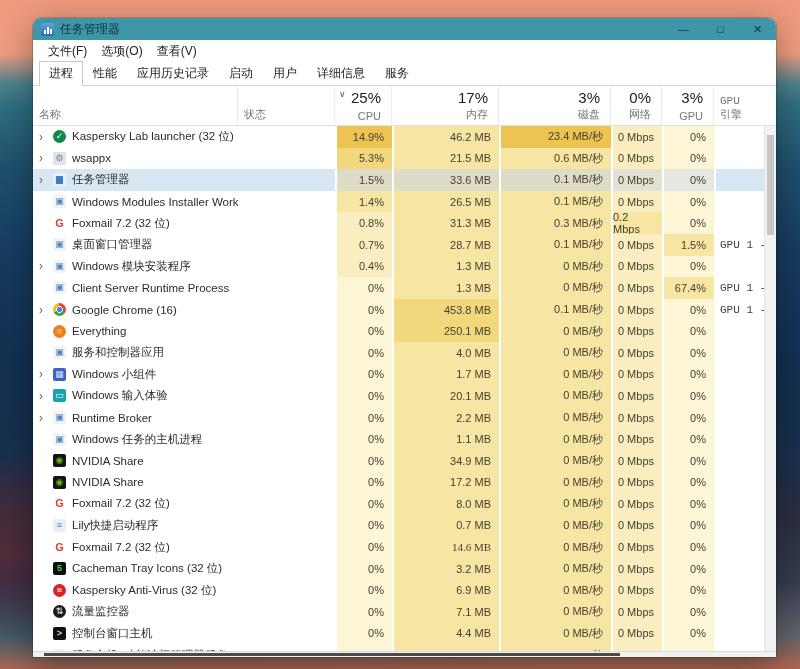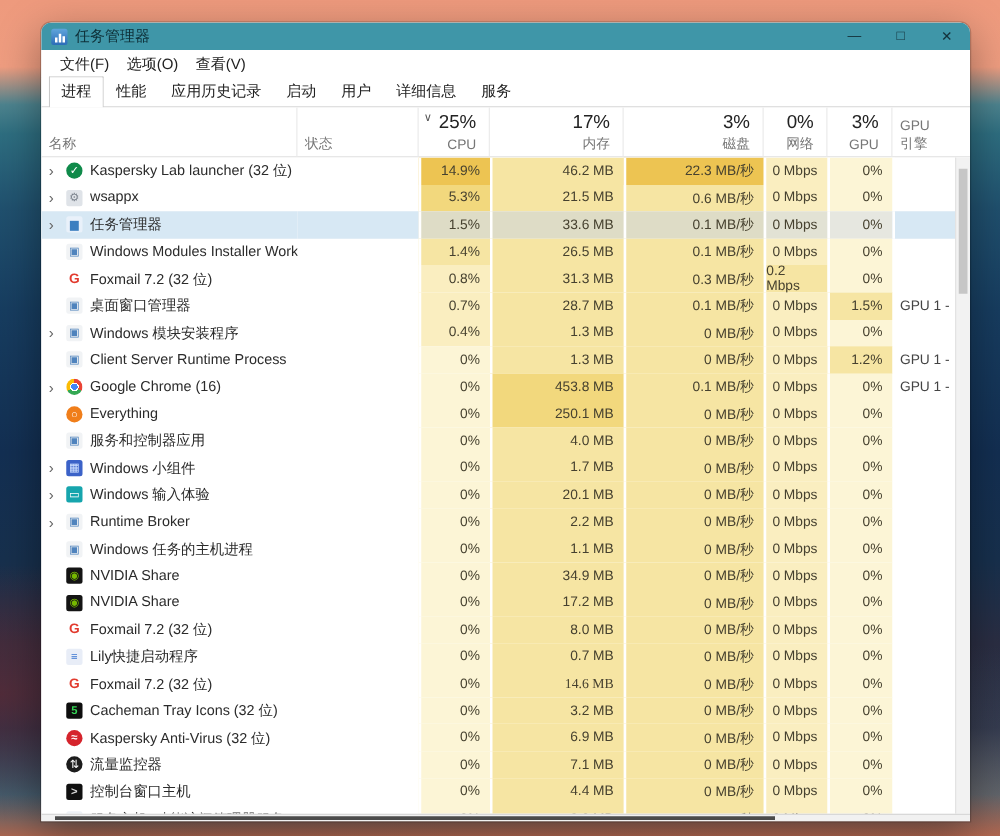--- a/index.html
+++ b/index.html
@@ -49,21 +49,21 @@
   .hcell { border-right:1px solid #ececec; display:flex; flex-direction:column;
     justify-content:flex-end; padding:3px 10px 3px 6px; position:relative; }
   .hcell .htotal { font-size:15px; color:#222; text-align:right; position:absolute; top:3px; right:10px; }
   .hcell .hlabel { font-size:11px; color:#767676; }
   .hcell.num { align-items:flex-end; }
   .sort-glyph { position:absolute; top:3px; left:4px; font-size:9px; color:#555; }
 
   
   .c-name{width:205px;} .c-status{width:97px;} .c-cpu{width:57px;}
   .c-mem{width:107px;} .c-disk{width:112px;} .c-net{width:51px;}
-  .c-gpu{width:52px;} .c-eng{width:50px;}
+  .c-gpu{width:52px;} .c-eng{width:50px;font-family:Liberation Mono, monospace;}
 
   
   .list { height:525px; overflow:hidden; position:relative; background:#fff; }
   .row { display:flex; height:21.6px; align-items:stretch; font-size:11px; color:#46412f; }
   .cell { display:flex; align-items:center; }
   .name-cell { padding-left:6px; color:#2b2b2b; font-size:11.5px; overflow:hidden; white-space:nowrap; }
   .expander { width:14px; font-size:12px; color:#666; flex:0 0 14px; text-align:left; }
   .expander.hidden { visibility:hidden; }
   .proc-icon { width:13px; height:13px; flex:0 0 13px; margin-right:6px; border-radius:2px;
     display:flex; align-items:center; justify-content:center; font-size:9px; line-height:1; }
@@ -156,21 +156,21 @@
     <div class="list">
         <div class="row">
     <div class="cell name-cell c-name">
       <span class="expander">›</span>
       <span class="proc-icon circle" style="background: rgb(15, 138, 74); color: rgb(255, 255, 255);">✓</span>
       <span class="proc-label">Kaspersky Lab launcher (32 位)</span>
     </div>
     <div class="cell status-cell c-status"></div>
     <div class="cell num-cell c-cpu" style="background: rgb(237, 196, 82);">14.9%</div>
     <div class="cell num-cell c-mem" style="background: rgb(246, 229, 163);">46.2 MB</div>
-    <div class="cell num-cell c-disk" style="background: rgb(237, 196, 82);">22.3 MB/秒</div>
+    <div class="cell num-cell c-disk" style="background: rgb(237, 196, 82);">23.4 MB/秒</div>
     <div class="cell num-cell c-net" style="background: rgb(250, 238, 192);">0 Mbps</div>
     <div class="cell num-cell c-gpu" style="background: rgb(252, 245, 214);">0%</div>
     <div class="cell eng-cell c-eng"></div>
   </div>
         <div class="row">
     <div class="cell name-cell c-name">
       <span class="expander">›</span>
       <span class="proc-icon" style="background: rgb(223, 227, 232); color: rgb(122, 130, 140);">⚙</span>
       <span class="proc-label">wsappx</span>
     </div>
@@ -256,21 +256,21 @@
     <div class="cell name-cell c-name">
       <span class="expander hidden">›</span>
       <span class="proc-icon" style="background: rgb(241, 243, 245); color: rgb(79, 131, 189);">▣</span>
       <span class="proc-label">Client Server Runtime Process</span>
     </div>
     <div class="cell status-cell c-status"></div>
     <div class="cell num-cell c-cpu" style="background: rgb(252, 245, 214);">0%</div>
     <div class="cell num-cell c-mem" style="background: rgb(246, 229, 163);">1.3 MB</div>
     <div class="cell num-cell c-disk" style="background: rgb(246, 229, 163);">0 MB/秒</div>
     <div class="cell num-cell c-net" style="background: rgb(250, 238, 192);">0 Mbps</div>
-    <div class="cell num-cell c-gpu" style="background: rgb(246, 229, 163);">1.2%</div>
+    <div class="cell num-cell c-gpu" style="background: rgb(246, 229, 163);">67.4%</div>
     <div class="cell eng-cell c-eng">GPU 1 - …</div>
   </div>
         <div class="row">
     <div class="cell name-cell c-name">
       <span class="expander">›</span>
       <span class="proc-icon ic-chrome"></span>
       <span class="proc-label">Google Chrome (16)</span>
     </div>
     <div class="cell status-cell c-status"></div>
     <div class="cell num-cell c-cpu" style="background: rgb(252, 245, 214);">0%</div>

